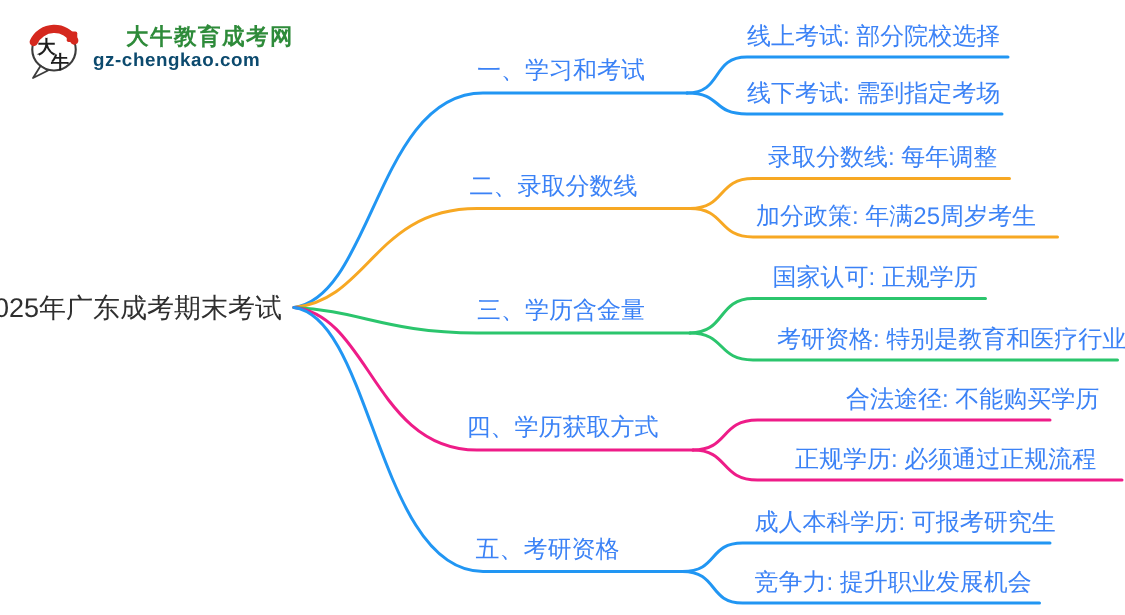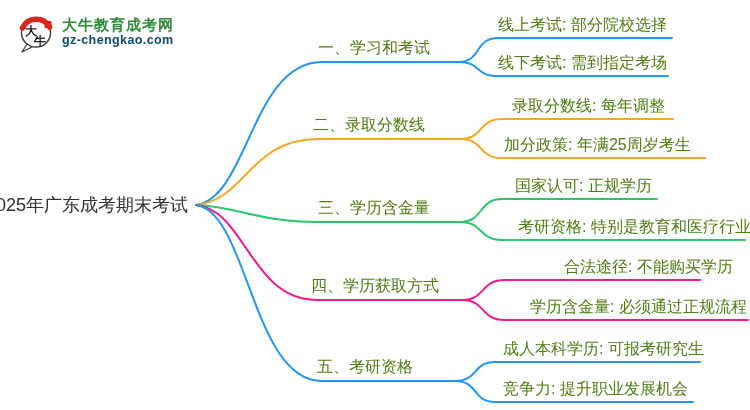--- a/index.html
+++ b/index.html
@@ -9,29 +9,29 @@
     background:#ffffff;
     overflow:hidden;
     font-family:"Liberation Sans","DejaVu Sans",sans-serif;
   }
   .lines{position:absolute;left:0;top:0;}
   .lines path{fill:none;stroke-width:2;stroke-linecap:round;}
 
   .logo{position:absolute;left:16px;top:10px;display:flex;align-items:flex-start;}
   .logo-icon{display:block;}
   .logo-text{margin-left:6px;padding-top:6px;}
-  .logo-title{font-size:15px;font-weight:bold;color:#2E8B3A;letter-spacing:1px;line-height:17px;}
+  .logo-title{font-size:15px;font-weight:bold;color:#2E8B3A;letter-spacing:1px;line-height:17px;margin-left:22px;}
   .logo-subtitle{font-size:12.5px;font-weight:bold;color:#0c4a6e;letter-spacing:0.4px;line-height:14px;}
 
   .root-label{
     position:absolute;right:562px;top:194px;
     font-size:18px;color:#2f2f2f;white-space:nowrap;line-height:22px;
   }
   .branch-label,.leaf-label{
-    position:absolute;font-size:16px;color:#4d7c0f;
+    position:absolute;font-size:16px;color:#3b82f6;
     white-space:nowrap;line-height:20px;
   }
 </style>
 </head>
 <body>
 
 <div class="canvas">
 
   <svg class="lines" width="750" height="410" viewBox="0 0 750 410">
 
@@ -79,17 +79,17 @@
   <div class="branch-label" style="left:311px;top:276px;">四、学历获取方式</div>
   <div class="branch-label" style="left:317px;top:357px;">五、考研资格</div>
 
   <div class="leaf-label" style="left:498px;top:15px;">线上考试: 部分院校选择</div>
   <div class="leaf-label" style="left:512px;top:96px;">录取分数线: 每年调整</div>
   <div class="leaf-label" style="left:498px;top:53px;">线下考试: 需到指定考场</div>
   <div class="leaf-label" style="left:504px;top:135px;text-align:right;">加分政策: 年满25周岁考生</div>
   <div class="leaf-label" style="left:515px;top:176px;">国家认可: 正规学历</div>
   <div class="leaf-label" style="left:518px;top:217px;">考研资格: 特别是教育和医疗行业</div>
   <div class="leaf-label" style="left:564px;top:257px;">合法途径: 不能购买学历</div>
-  <div class="leaf-label" style="left:530px;top:297px;">学历含金量: 必须通过正规流程</div>
+  <div class="leaf-label" style="left:530px;top:297px;">正规学历: 必须通过正规流程</div>
   <div class="leaf-label" style="left:503px;top:339px;">成人本科学历: 可报考研究生</div>
   <div class="leaf-label" style="left:503px;top:379px;">竞争力: 提升职业发展机会</div>
 
 </div>
 
 </body></html>

